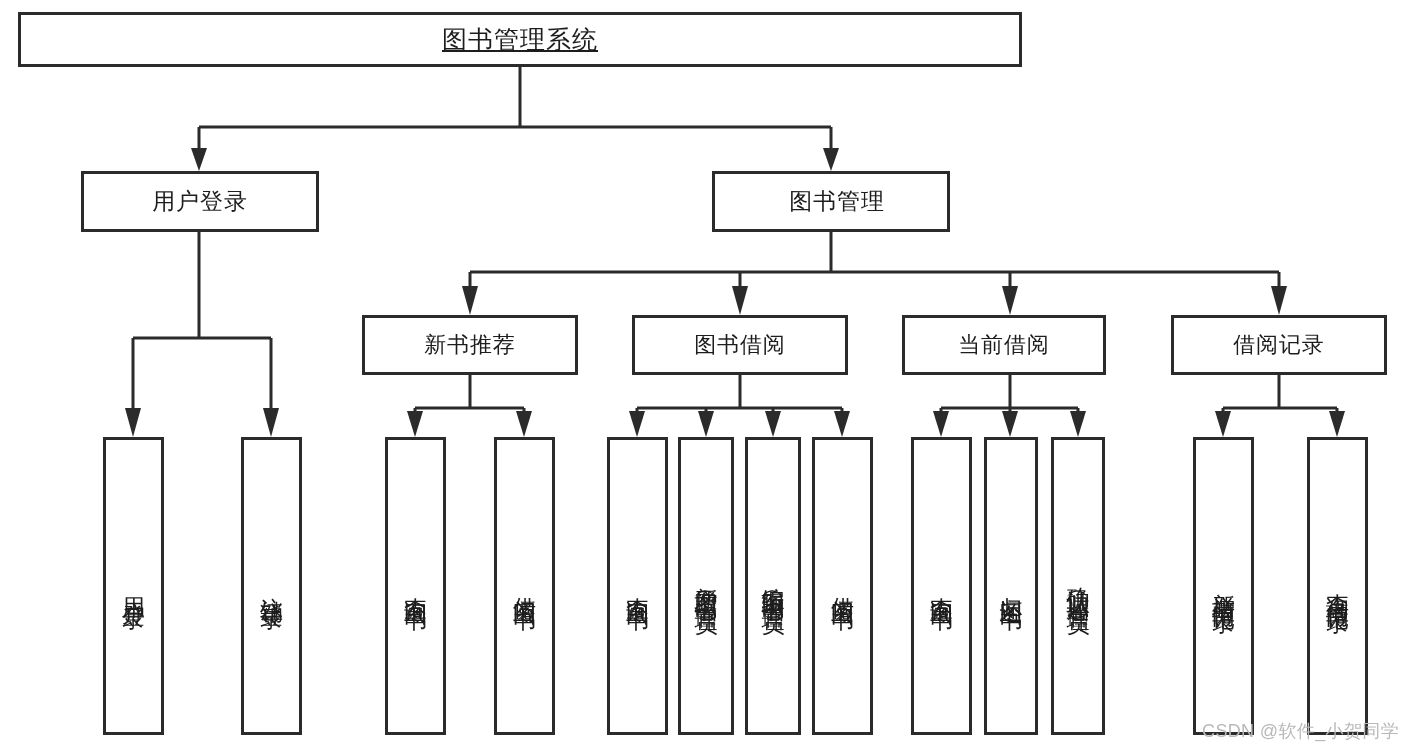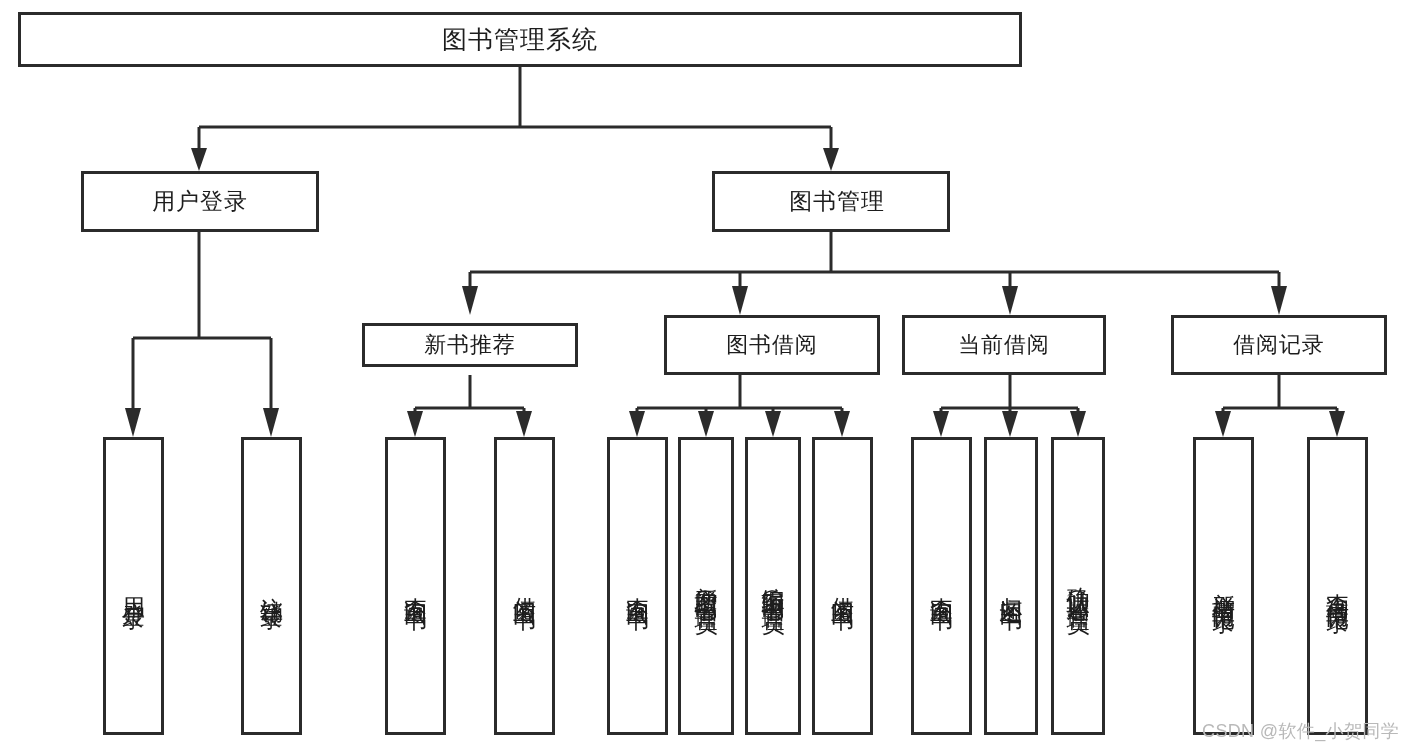--- a/index.html
+++ b/index.html
@@ -50,21 +50,21 @@
   }
   .node .label {
     display: block;
     text-align: center;
     letter-spacing: 0.04em;
     line-height: 1.18;
     white-space: nowrap;
   }
 
   
-  .node.root .label  { font-size: 25px; }
+  .node.root .label  { font-size: 25px; text-decoration: underline; }
   
   .node.lvl1 .label  { font-size: 23px; }
   .node.lvl2 .label  { font-size: 22px; }
 
   
   .node.leaf {
     align-items: center;
     justify-content: center;
     padding: 6px 0;
   }
@@ -161,25 +161,25 @@
   </div>
 
   <div class="node lvl1" style="left:81px; top:171px; width:238px; height:61px;">
     <span class="label">用户登录</span>
   </div>
 
   <div class="node lvl1" style="left:712px; top:171px; width:238px; height:61px;padding-left:12px;">
     <span class="label">图书管理</span>
   </div>
 
-  <div class="node lvl2" style="left:362px; top:323px; width:216px; height:44px;">
+  <div class="node lvl2" style="left:362px; top:315px; width:216px; height:60px;">
     <span class="label">新书推荐</span>
   </div>
 
-  <div class="node lvl2" style="left:632px; top:315px; width:216px; height:60px;margin-left:32px;">
+  <div class="node lvl2" style="left:632px; top:315px; width:216px; height:60px;">
     <span class="label">图书借阅</span>
   </div>
 
   <div class="node lvl2" style="left:902px; top:315px; width:204px; height:60px;">
     <span class="label">当前借阅</span>
   </div>
 
   <div class="node lvl2" style="left:1171px; top:315px; width:216px; height:60px;">
     <span class="label">借阅记录</span>
   </div>

